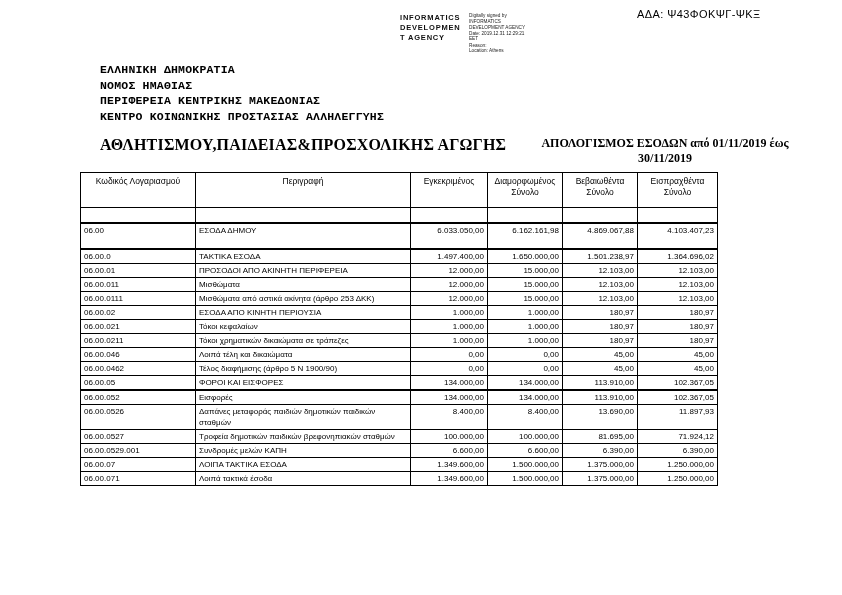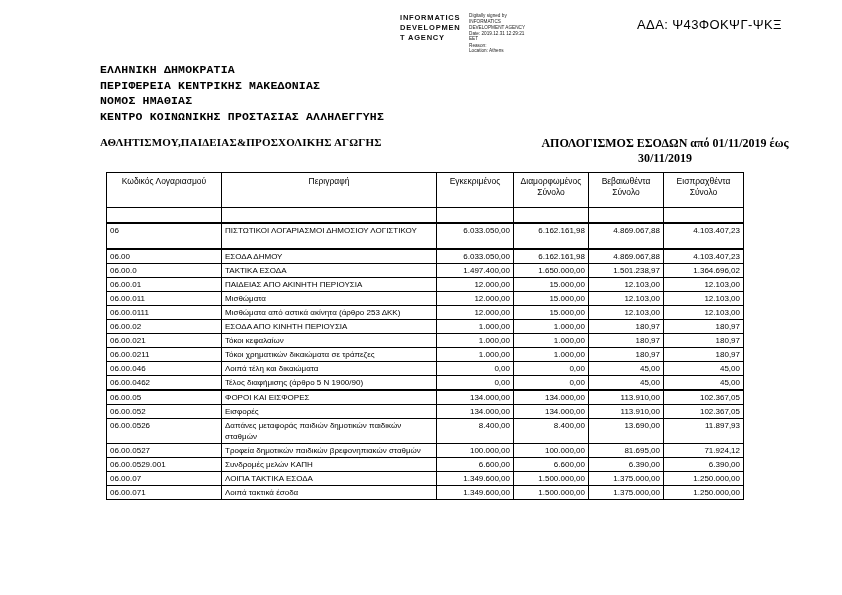--- a/index.html
+++ b/index.html
@@ -6,33 +6,33 @@
   .page{position:relative;width:842px;height:595px;background:#ffffff;overflow:hidden;
         font-family:"Liberation Sans",sans-serif;color:#000;}
 
   
   .stamp{position:absolute;left:400px;top:13px;display:flex;gap:5px;}
   .stamp-agency{width:64px;font-size:7.5px;font-weight:bold;letter-spacing:0.8px;
                 line-height:1.35;color:#111;}
   .stamp-details{width:120px;font-size:6px;line-height:1.25;color:#222;
                  transform:scale(0.78);transform-origin:top left;}
 
-  .ada{position:absolute;left:637px;top:17px;font-size:13px;letter-spacing:0.4px;}
+  .ada{position:absolute;left:637px;top:8px;font-size:11px;letter-spacing:0.4px;}
 
   
   .org{position:absolute;left:100px;top:62px;font-family:Liberation Mono, monospace;
        font-weight:bold;font-size:11.5px;line-height:15.5px;letter-spacing:0.2px;}
   .dept{position:absolute;left:100px;top:136px;font-family:"Liberation Serif",serif;
-        font-weight:bold;font-size:11px;letter-spacing:0.2px;}
+        font-weight:bold;font-size:16px;letter-spacing:0.2px;}
 
   .report-title{position:absolute;left:500px;top:136px;width:330px;text-align:center;
         font-family:"Liberation Serif",serif;font-weight:bold;font-size:12px;line-height:14.5px;}
 
   
-  table.acct{position:absolute;left:106px;top:172px;width:637px;border-collapse:collapse;
+  table.acct{position:absolute;left:80px;top:172px;width:637px;border-collapse:collapse;
              table-layout:fixed;font-size:8px;}
   table.acct th, table.acct td{border:1px solid #000;vertical-align:top;
              padding:1px 3px;overflow:hidden;line-height:11px;}
   table.acct th{font-weight:normal;font-size:8.5px;text-align:center;height:30px;padding-top:3px;}
   td.num{text-align:right;white-space:nowrap;}
   td.code{white-space:nowrap;}
   tbody tr.spacer td{height:12px;border-bottom:2px solid #000;}
   tbody tr:nth-child(2) td{height:22px;border-bottom:2px solid #000;} 
   tbody tr:nth-child(13) td{border-top:2px solid #000;} 
 </style>
@@ -55,22 +55,22 @@
       <div>EET</div>
       <div>Reason:</div>
       <div>Location: Athens</div>
     </div>
   </div>
 
   <div class="ada">ΑΔΑ: Ψ43ΦΟΚΨΓ-ΨΚΞ</div>
 
   <div class="org">
     <div>ΕΛΛΗΝΙΚΗ ΔΗΜΟΚΡΑΤΙΑ</div>
+    <div>ΝΟΜΟΣ ΗΜΑΘΙΑΣ</div>
     <div>ΠΕΡΙΦΕΡΕΙΑ ΚΕΝΤΡΙΚΗΣ ΜΑΚΕΔΟΝΙΑΣ</div>
-    <div>ΝΟΜΟΣ ΗΜΑΘΙΑΣ</div>
     <div>ΚΕΝΤΡΟ ΚΟΙΝΩΝΙΚΗΣ  ΠΡΟΣΤΑΣΙΑΣ ΑΛΛΗΛΕΓΓΥΗΣ</div>
   </div>
   <div class="dept">ΑΘΛΗΤΙΣΜΟΥ,ΠΑΙΔΕΙΑΣ&amp;ΠΡΟΣΧΟΛΙΚΗΣ ΑΓΩΓΗΣ</div>
 
   <div class="report-title">
     <div>ΑΠΟΛΟΓΙΣΜΟΣ ΕΣΟΔΩΝ από 01/11/2019 έως</div>
     <div>30/11/2019</div>
   </div>
 
   <table class="acct">
@@ -94,47 +94,39 @@
     </thead>
     <tbody>
       <tr class="spacer">
         <td></td>
           <td></td>
         <td></td>
           <td></td>
         <td></td>
           <td></td>
       </tr>
-    <tr>
-          <td class="code">06</td>
-          <td>ΠΙΣΤΩΤΙΚΟΙ ΛΟΓΑΡΙΑΣΜΟΙ ΔΗΜΟΣΙΟΥ ΛΟΓΙΣΤΙΚΟΥ</td>
-          <td class="num">6.033.050,00</td>
-          <td class="num">6.162.161,98</td>
-          <td class="num">4.869.067,88</td>
-          <td class="num">4.103.407,23</td>
-        </tr>
         <tr>
           <td class="code">06.00</td>
           <td>ΕΣΟΔΑ ΔΗΜΟΥ</td>
           <td class="num">6.033.050,00</td>
           <td class="num">6.162.161,98</td>
           <td class="num">4.869.067,88</td>
           <td class="num">4.103.407,23</td>
         </tr>
         <tr>
           <td class="code">06.00.0</td>
           <td>ΤΑΚΤΙΚΑ ΕΣΟΔΑ</td>
           <td class="num">1.497.400,00</td>
           <td class="num">1.650.000,00</td>
           <td class="num">1.501.238,97</td>
           <td class="num">1.364.696,02</td>
         </tr>
         <tr>
           <td class="code">06.00.01</td>
-          <td>ΠΑΙΔΕΙΑΣ ΑΠΟ ΑΚΙΝΗΤΗ ΠΕΡΙΟΥΣΙΑ</td>
+          <td>ΠΡΟΣΟΔΟΙ ΑΠΟ ΑΚΙΝΗΤΗ ΠΕΡΙΦΕΡΕΙΑ</td>
           <td class="num">12.000,00</td>
           <td class="num">15.000,00</td>
           <td class="num">12.103,00</td>
           <td class="num">12.103,00</td>
         </tr>
         <tr>
           <td class="code">06.00.011</td>
           <td>Μισθώματα</td>
           <td class="num">12.000,00</td>
           <td class="num">15.000,00</td>

